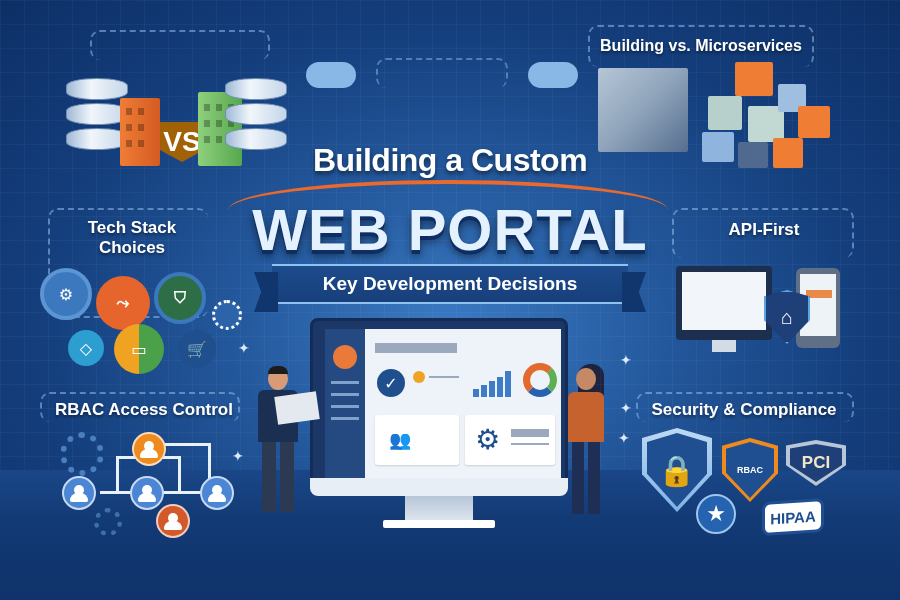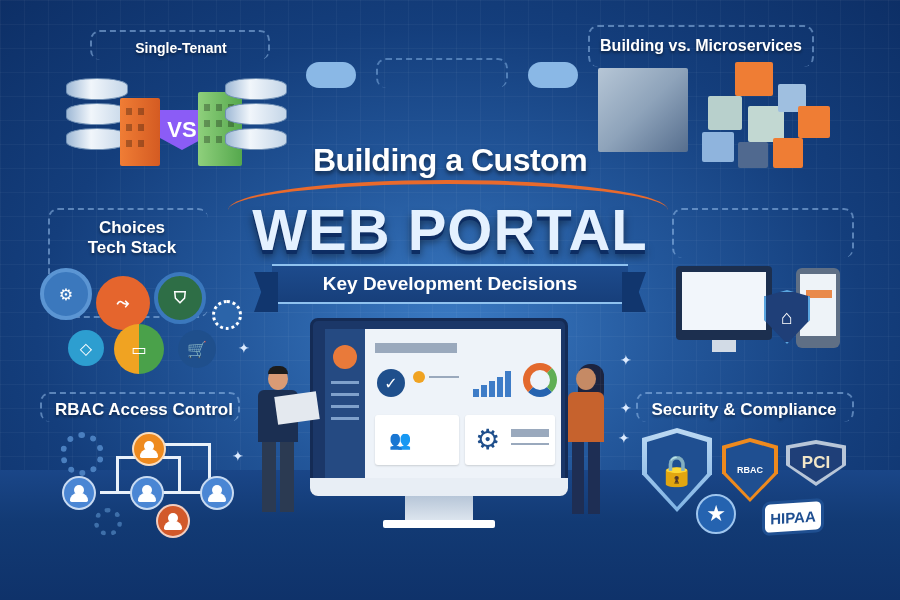--- a/index.html
+++ b/index.html
@@ -67,23 +67,23 @@
     height: 22px; margin-bottom: 3px;
     background: linear-gradient(90deg, #9fb9d6, #f1f6fb 40%, #c5d6e8);
     border-radius: 50% / 35%;
     border: 1px solid #6f8fb5;
   }
   .building { position: absolute; border-radius: 2px; }
   .building .win {
     position: absolute; width: 6px; height: 7px; background: rgba(0,0,0,0.28);
   }
   .vs-badge {
-    position: absolute; left: 160px; top: 110px; width: 44px; height: 40px;
-    background: #8b5cf6; clip-path: polygon(0 0,100% 0,100% 70%,50% 100%,0 70%);
-    font-weight: bold; font-size: 22px; display: flex; align-items: center; justify-content: center;
+    position: absolute; left: 160px; top: 122px; width: 44px; height: 40px;
+    background: #a16207; clip-path: polygon(0 0,100% 0,100% 70%,50% 100%,0 70%);
+    font-weight: bold; font-size: 28px; display: flex; align-items: center; justify-content: center;
   }
 
   
   .cube { position: absolute; border-radius: 2px; }
 
   
   .tc { position: absolute; border-radius: 50%; display: flex; align-items: center; justify-content: center; color: #fff; font-weight: bold; }
 
   
   .monitor {
@@ -128,21 +128,20 @@
   .sparkle { position: absolute; color: #dbeaff; font-size: 14px; }
 </style>
 </head>
 <body>
 
 <div class="grid-bg"></div>
 <div class="floor"></div>
 
 <div class="dashed" style="left:90px; top:30px; width:180px; height:30px; border-bottom:none;"></div>
 <div class="section-title" style="left:96px; top:38px; width:170px;">
-  <div style="font-size:14px;">Single-Tenant</div>
 </div>
 <div class="cyl" style="left:66px; top:78px;">
     <div></div>
     <div></div>
     <div></div>
   </div>
 <div class="building" style="left:120px; top:98px; width:40px; height:68px; background:linear-gradient(90deg,#f07d35,#d45b22);">
   <span class="win" style="left:6px;top:10px"></span>
     <span class="win" style="left:18px;top:10px"></span>
   <span class="win" style="left:6px;top:26px"></span>
@@ -186,33 +185,34 @@
 
 <div class="title-top">Building a Custom</div>
 <div class="title-arc"></div>
 <div class="title-main">WEB PORTAL</div>
 <div class="subtitle-banner">
   <span class="subtitle-text">Key Development Decisions</span>
 </div>
 
 <div class="dashed" style="left:48px; top:208px; width:160px; height:110px; border-right:none;"></div>
 <div class="section-title" style="left:62px; top:218px; width:140px;">
+  <div>Tech Stack</div>
   <div>Choices</div>
-  <div>Tech Stack</div>
 </div>
 <div class="tc" style="left:40px; top:268px; width:52px; height:52px; background:#3b78bd; border:4px solid #5b95d3;">⚙</div>
 <div class="tc" style="left:96px; top:276px; width:54px; height:54px; background:#e5652d;">⤳</div>
 <div class="tc" style="left:154px; top:272px; width:52px; height:52px; background:#2e6e46; border:4px solid #3b78bd;">⛉</div>
 <div class="tc" style="left:68px; top:330px; width:36px; height:36px; background:#2d9ed0;">◇</div>
 <div class="tc" style="left:114px; top:324px; width:50px; height:50px; background:linear-gradient(90deg,#f0a322 50%,#4aa14a 50%);">▭</div>
 <div class="tc" style="left:178px; top:330px; width:38px; height:38px; background:#1f4f8c;">🛒</div>
 <div class="tc" style="left:212px; top:300px; width:30px; height:30px; background:#2b64a9; border:3px dotted #fff;"></div>
 
 <div class="dashed" style="left:672px; top:208px; width:182px; height:50px; border-bottom:none;"></div>
 <div class="section-title" style="left:700px; top:220px; width:128px;">
+  <div>API-First</div>
 </div>
 <div class="abs" style="left:676px; top:266px; width:96px; height:74px; background:#1c2f4f; border-radius:4px;">
   <div class="abs" style="left:6px; top:6px; width:84px; height:58px; background:#f2f6fb;"></div>
 </div>
 <div class="abs" style="left:712px; top:340px; width:24px; height:12px; background:#d2dbe6;"></div>
 <div class="abs" style="left:796px; top:268px; width:44px; height:80px; background:#5f6f85; border-radius:6px;">
   <div class="abs" style="left:4px; top:6px; width:36px; height:62px; background:#eef3f8;"></div>
   <div class="abs" style="left:10px; top:22px; width:26px; height:8px; background:#e98a4b;"></div>
 </div>
 <div class="shield" style="left:764px; top:290px; width:46px; height:54px; background:#1f3f78; border:2px solid #5aa6e0;">

